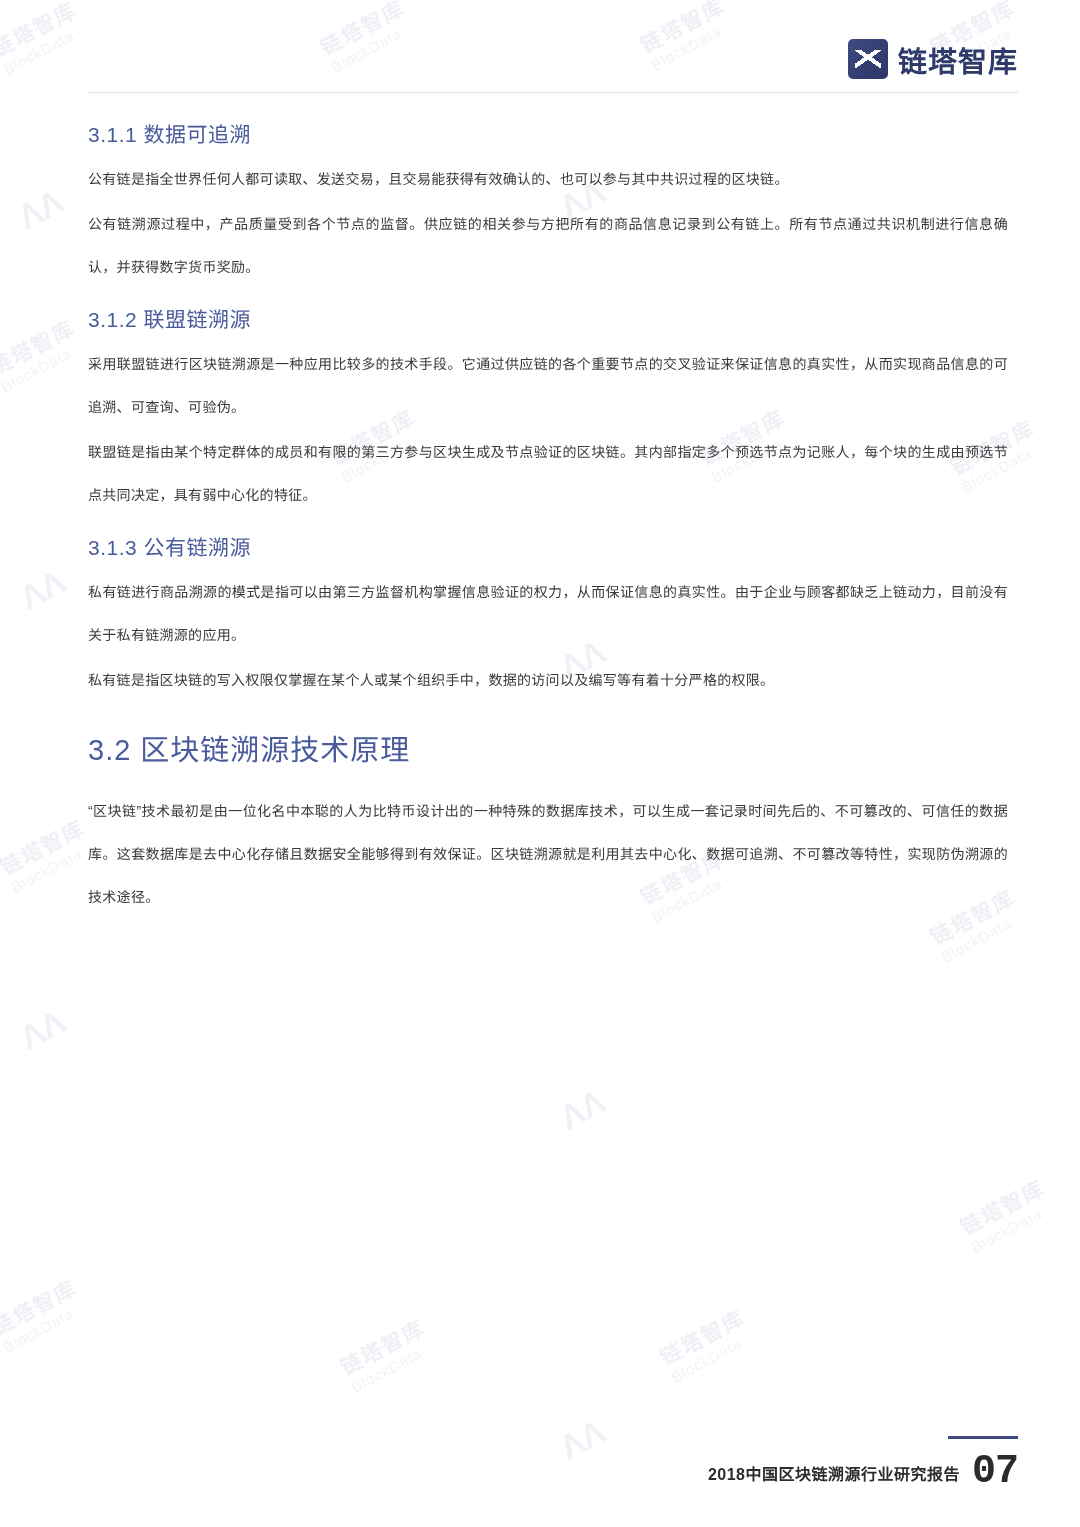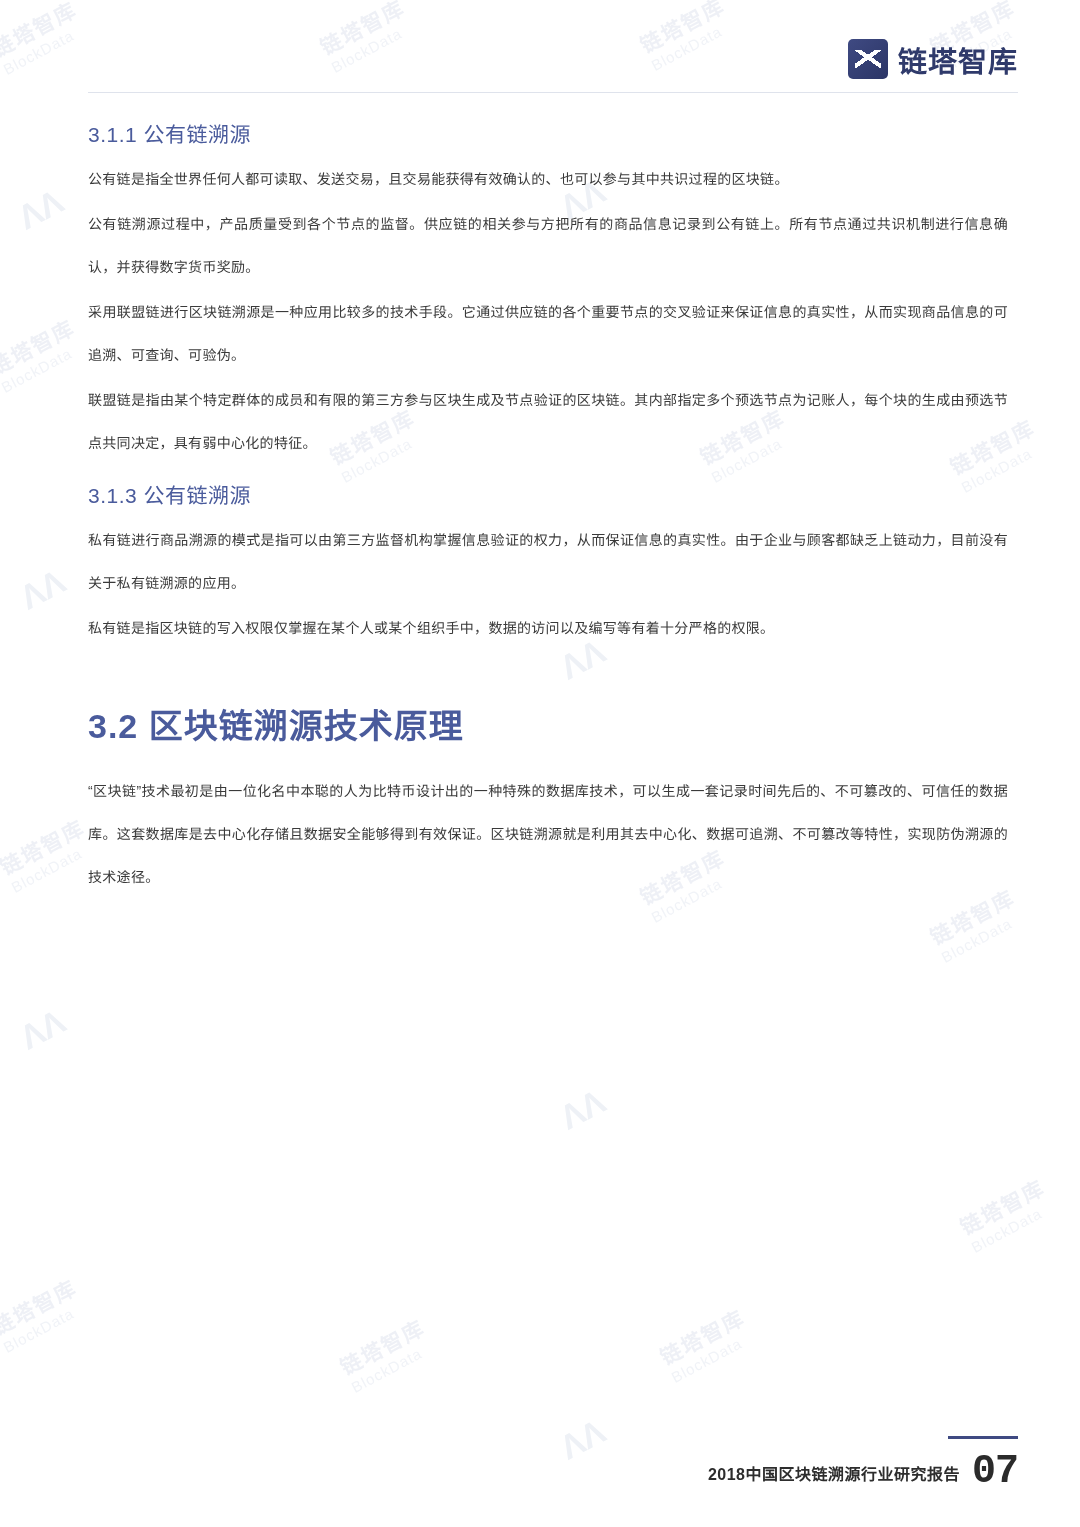--- a/index.html
+++ b/index.html
@@ -107,24 +107,24 @@
     z-index: 2;
   }
   h3.sub-heading {
     font-size: 21px;
     color: #4a5b9c;
     font-weight: 400;
     margin: 14px 0 10px 0;
     letter-spacing: 0.5px;
   }
   h2.section-heading {
-    font-size: 34px;
+    font-size: 29px;
     color: #4a5b9c;
-    font-weight: 700;
-    margin: 49px 0 22px 0;
+    font-weight: 400;
+    margin: 24px 0 22px 0;
     letter-spacing: 1px;
   }
   p.para {
     font-size: 14px;
     line-height: 43px;
     color: #3a3a3a;
     margin: 0 0 2px 0;
     text-align: justify;
     letter-spacing: 0.3px;
   }
@@ -253,24 +253,25 @@
   <div class="header">
     <div class="logo">
       <div class="logo-mark"></div>
       <div class="logo-text">链塔智库</div>
     </div>
     <div class="header-rule"></div>
   </div>
 
   <div class="content">
 
-    <h3 class="sub-heading">3.1.1 公有链溯源</h3>
+    <h3 class="sub-heading">3.1.1 数据可追溯</h3>
     <p class="para">公有链是指全世界任何人都可读取、发送交易，且交易能获得有效确认的、也可以参与其中共识过程的区块链。</p>
     <p class="para">公有链溯源过程中，产品质量受到各个节点的监督。供应链的相关参与方把所有的商品信息记录到公有链上。所有节点通过共识机制进行信息确认，并获得数字货币奖励。</p>
 
+    <h3 class="sub-heading">3.1.2 联盟链溯源</h3>
     <p class="para">采用联盟链进行区块链溯源是一种应用比较多的技术手段。它通过供应链的各个重要节点的交叉验证来保证信息的真实性，从而实现商品信息的可追溯、可查询、可验伪。</p>
     <p class="para">联盟链是指由某个特定群体的成员和有限的第三方参与区块生成及节点验证的区块链。其内部指定多个预选节点为记账人，每个块的生成由预选节点共同决定，具有弱中心化的特征。</p>
 
     <h3 class="sub-heading">3.1.3 公有链溯源</h3>
     <p class="para">私有链进行商品溯源的模式是指可以由第三方监督机构掌握信息验证的权力，从而保证信息的真实性。由于企业与顾客都缺乏上链动力，目前没有关于私有链溯源的应用。</p>
     <p class="para">私有链是指区块链的写入权限仅掌握在某个人或某个组织手中，数据的访问以及编写等有着十分严格的权限。</p>
 
     <h2 class="section-heading">3.2 区块链溯源技术原理</h2>
     <p class="para">“区块链”技术最初是由一位化名中本聪的人为比特币设计出的一种特殊的数据库技术，可以生成一套记录时间先后的、不可篡改的、可信任的数据库。这套数据库是去中心化存储且数据安全能够得到有效保证。区块链溯源就是利用其去中心化、数据可追溯、不可篡改等特性，实现防伪溯源的技术途径。</p>
 

